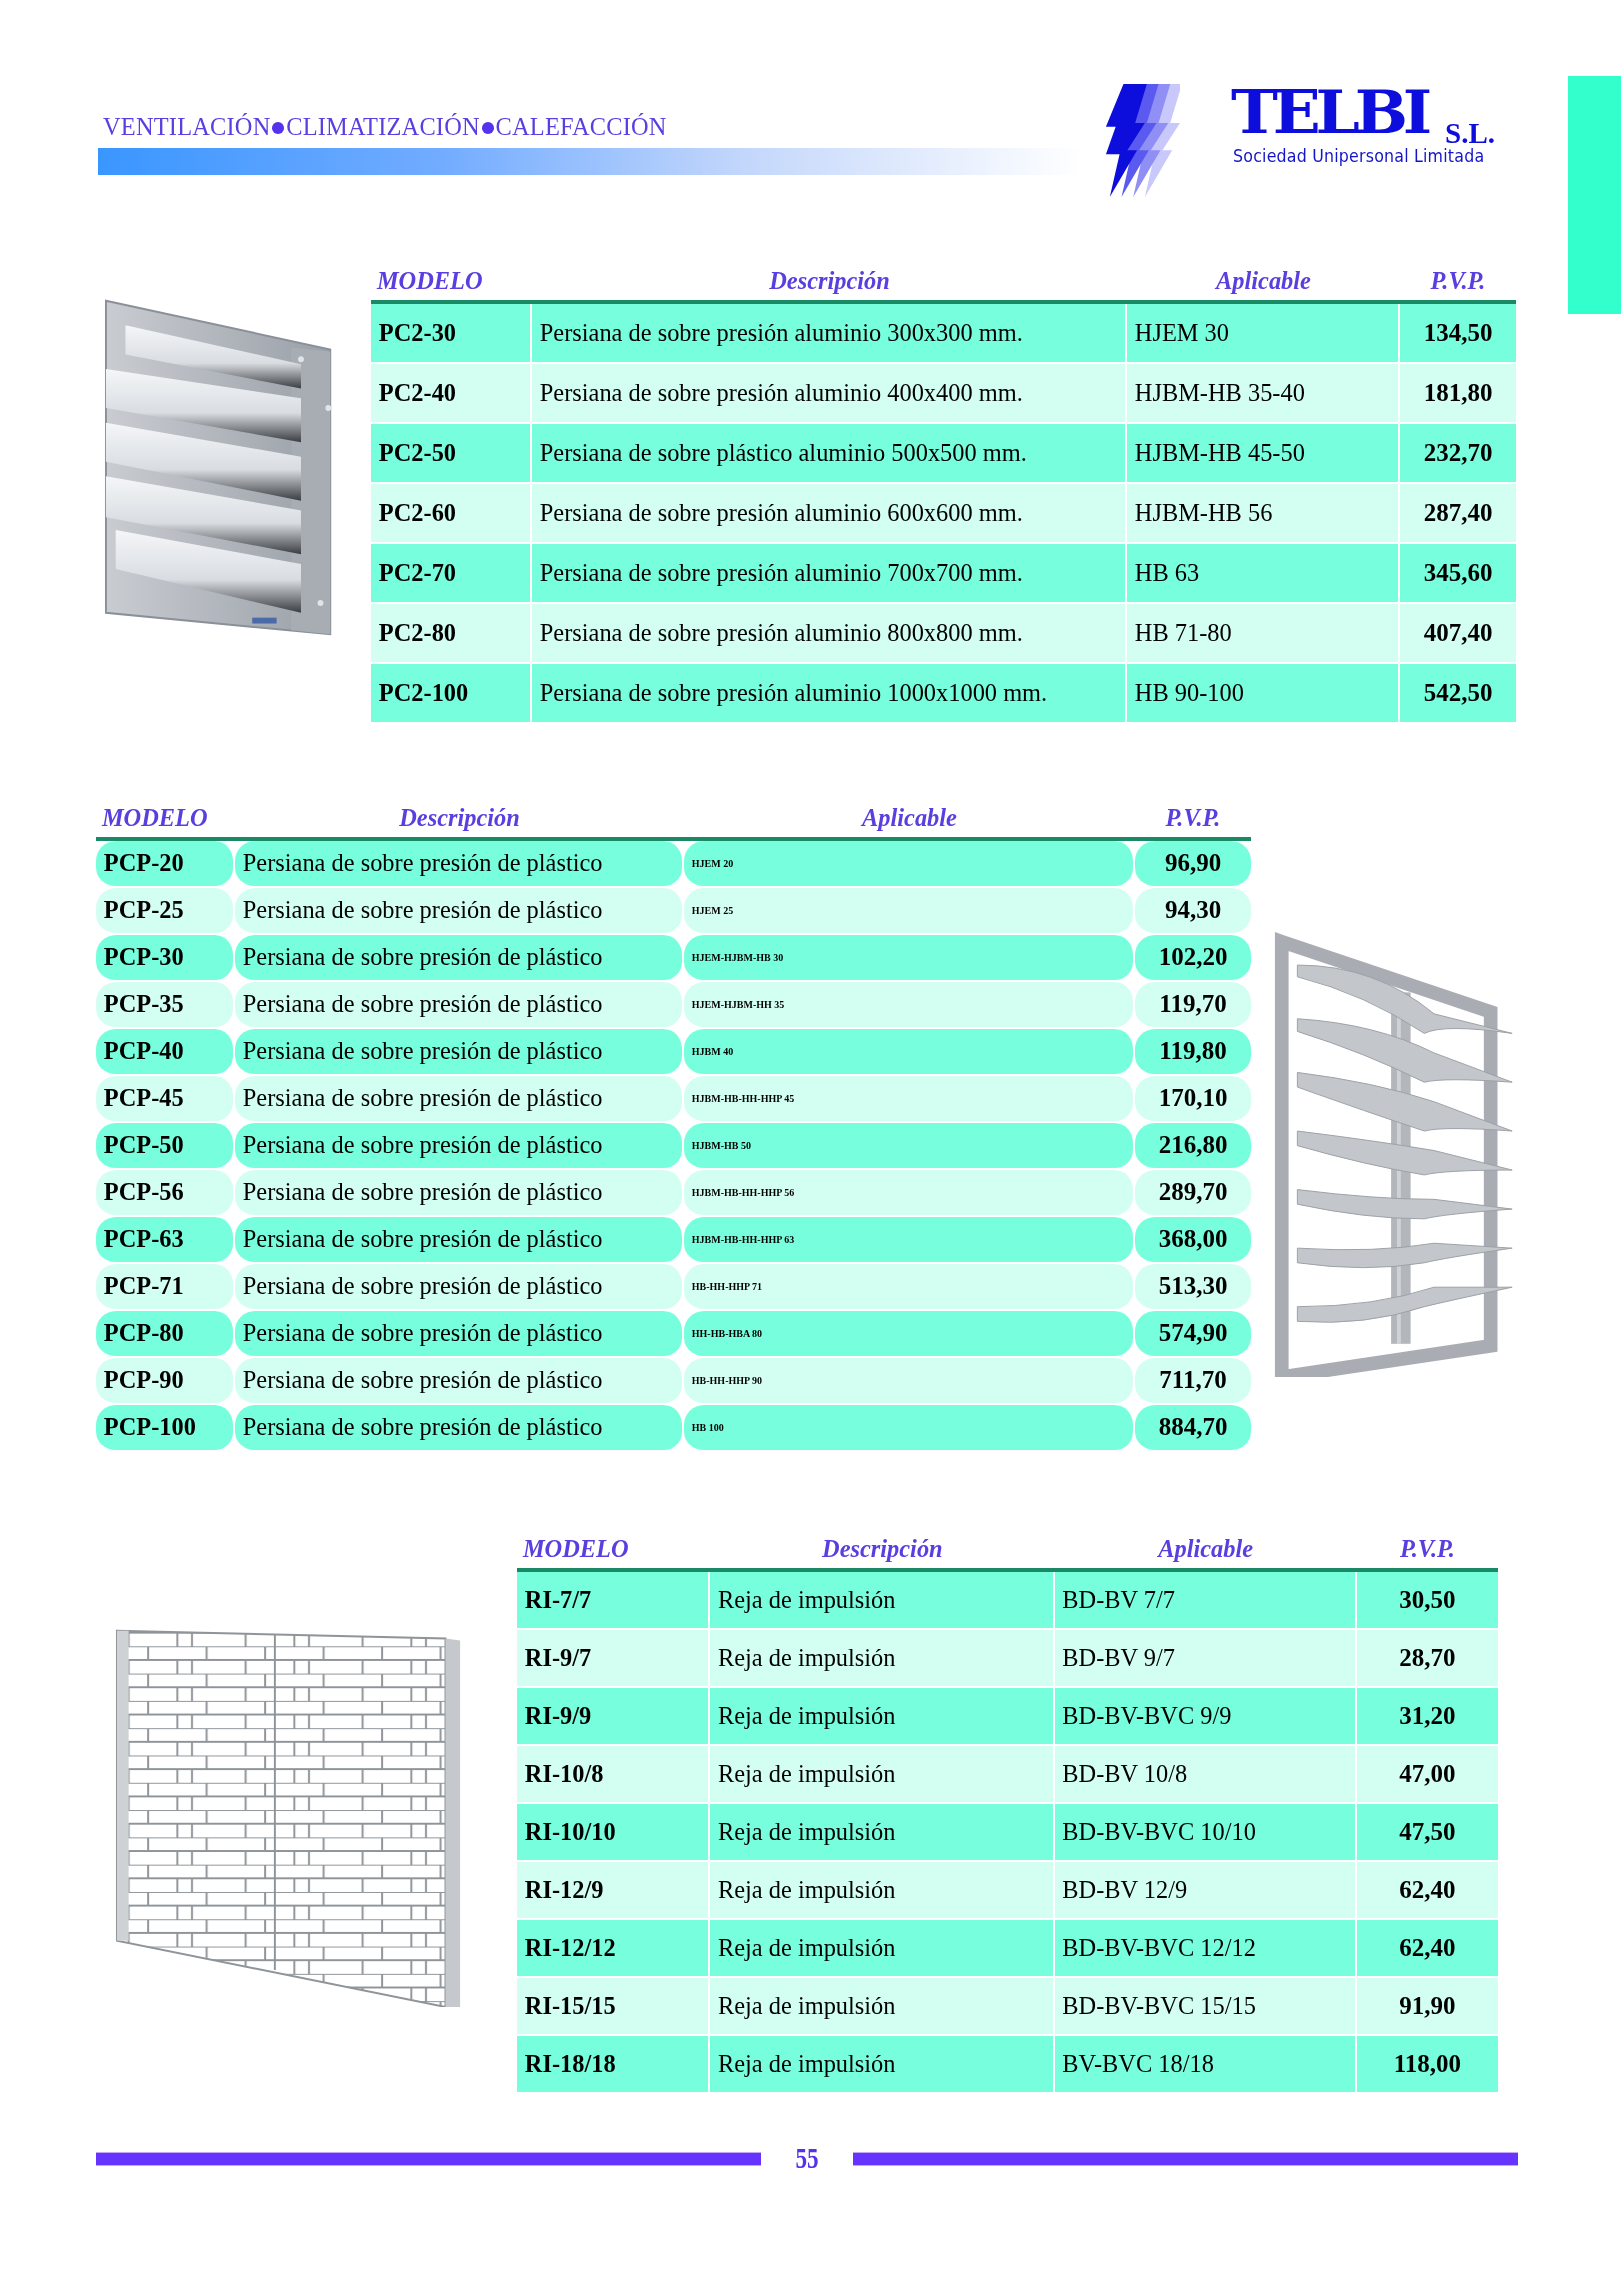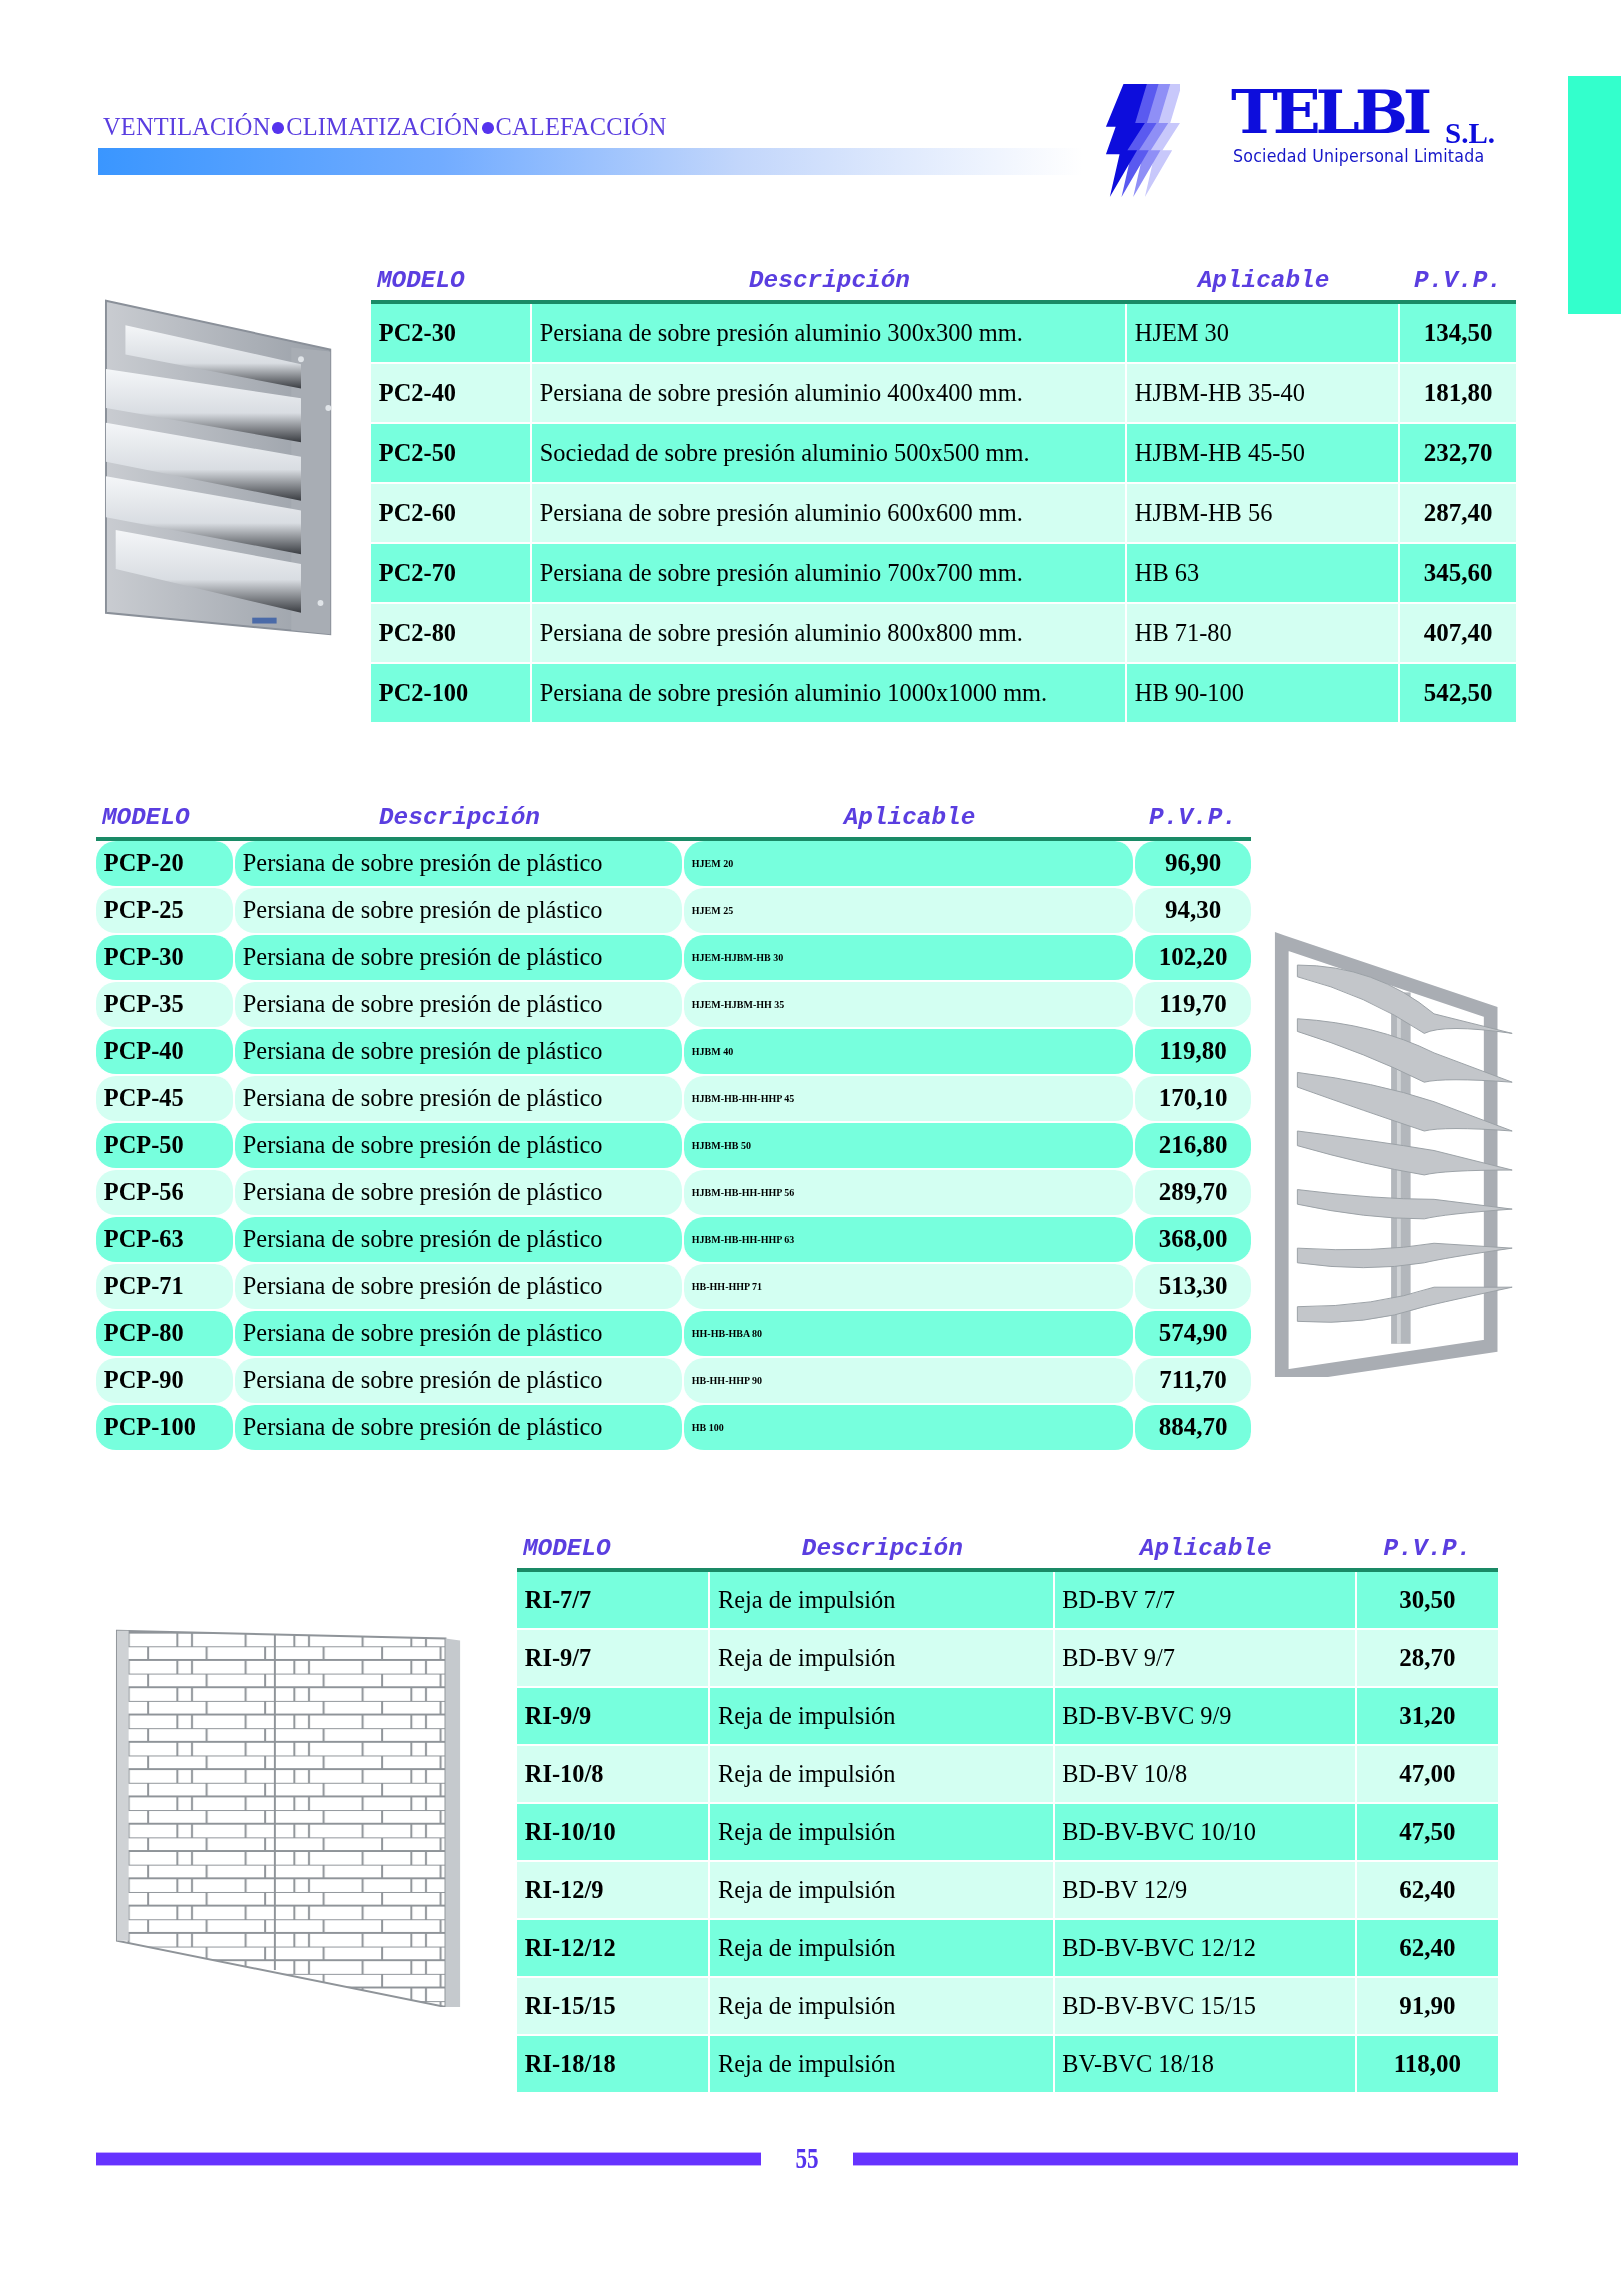--- a/index.html
+++ b/index.html
@@ -11,21 +11,21 @@
   .header-bar{position:absolute;left:98px;top:148px;width:985px;height:27px;background:linear-gradient(to right,#3a96ff 0%,#72acff 35%,#c2d6fb 65%,#ffffff 100%);}
   .logo{position:absolute;left:1102px;top:80px;width:419px;height:117px;}
   .logo .bolts{position:absolute;left:0;top:3.9px;width:78px;height:113px;}
   .logo-name{position:absolute;left:129px;top:2px;font-family:"DejaVu Serif","Liberation Serif",serif;font-weight:bold;font-size:60px;letter-spacing:-4.9px;color:#0d0ddc;line-height:1;transform:scaleX(1.05);transform-origin:left;}
   .logo-sl{position:absolute;left:343px;top:37px;font-family:"Liberation Serif",serif;font-weight:bold;font-size:29px;color:#0d0ddc;}
   .logo-sub{position:absolute;left:131px;top:66px;font-family:"DejaVu Sans Condensed","DejaVu Sans",sans-serif;font-size:17.6px;color:#1515c8;letter-spacing:0.2px;white-space:nowrap;}
   .side-tab{position:absolute;left:1568px;top:76px;width:54px;height:238px;background:#33ffcc;}
 
   
   .ptable{position:absolute;border-collapse:separate;border-spacing:0;}
-  .ptable .hdr td{font-style:italic;font-weight:bold;color:#5a3ee0;font-size:24.4px;text-align:center;padding:0;height:39px;vertical-align:middle;border:none;background:transparent;font-family:Liberation Mono, monospace;}
+  .ptable .hdr td{font-style:italic;font-weight:bold;color:#5a3ee0;font-size:24.4px;text-align:center;padding:0;height:39px;vertical-align:middle;border:none;background:transparent;}
   .ptable .hdr td.h-model{text-align:left;padding-left:5.9px;}
   .ptable .rule td{height:3.9px;padding:0;background:#1a8a66;border:none;}
   .ptable .row td{vertical-align:middle;padding:0 7.8px;border-right:2.9px solid #ffffff;border-bottom:2.9px solid #ffffff;white-space:nowrap;}
   .ptable .row td:last-child{border-right:none;}
   .ptable .row.dark td{background:#77ffdd;}
   .ptable .row.light td{background:#d3fff2;margin-top:6px;}
   .c-model{font-weight:bold;}
   .c-desc{text-align:left;}
   .c-app{}
   .c-price{text-align:center;font-weight:bold;font-family:Liberation Serif, serif;}
@@ -100,21 +100,21 @@
         <td class="c-price">134,50</td>
       </tr>
       <tr class="row light">
         <td class="c-model">PC2-40</td>
         <td class="c-desc">Persiana de sobre presión  aluminio 400x400 mm.</td>
         <td class="c-app">HJBM-HB 35-40</td>
         <td class="c-price">181,80</td>
       </tr>
       <tr class="row dark">
         <td class="c-model">PC2-50</td>
-        <td class="c-desc">Sociedad de sobre presión  aluminio 500x500 mm.</td>
+        <td class="c-desc">Persiana de sobre plástico  aluminio 500x500 mm.</td>
         <td class="c-app">HJBM-HB 45-50</td>
         <td class="c-price">232,70</td>
       </tr>
       <tr class="row light">
         <td class="c-model">PC2-60</td>
         <td class="c-desc">Persiana de sobre presión  aluminio 600x600 mm.</td>
         <td class="c-app">HJBM-HB 56</td>
         <td class="c-price">287,40</td>
       </tr>
       <tr class="row dark">

